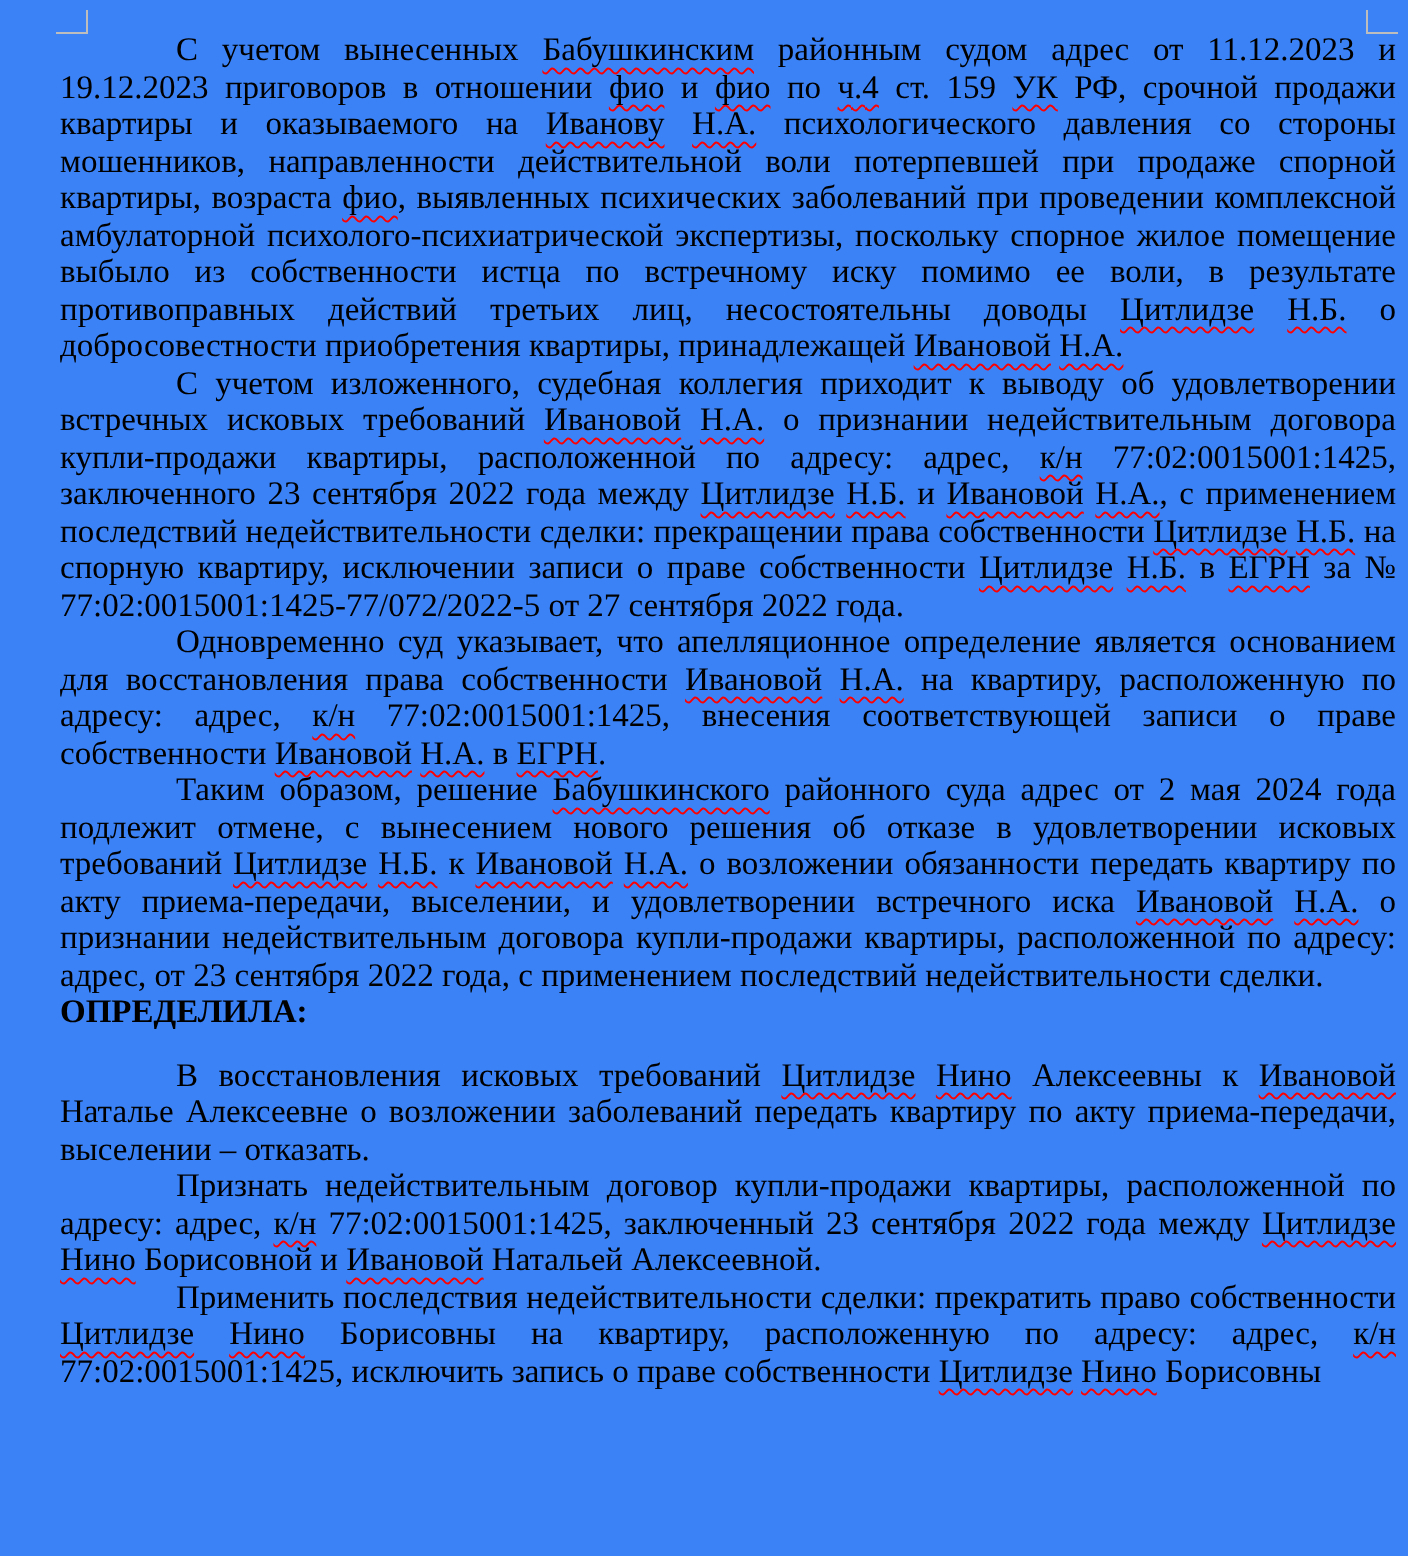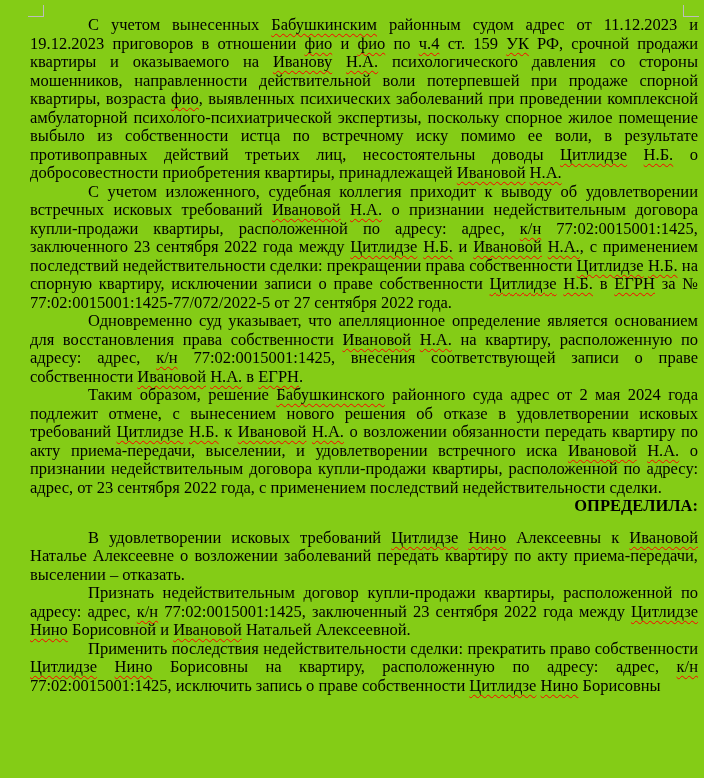--- a/index.html
+++ b/index.html
@@ -12,21 +12,21 @@
     height: 778px;
     overflow: hidden;
     position: relative;
     font-family: "Liberation Serif", "DejaVu Serif", serif;
   }
   .page {
     position: absolute;
     left: 0; top: 0;
     width: 704px;
     height: 778px;
-    background: #84cc16;
+    background: #3b82f6;
     overflow: hidden;
   }
   
   .corner-mark {
     position: absolute;
     width: 15px;
     height: 11px;
     top: 5px;
   }
   .corner-mark.left {
@@ -50,21 +50,21 @@
     text-align: justify;
   }
   .doc p {
     margin: 0;
     padding: 0;
   }
   .doc p.para {
     text-indent: 58px;
   }
   .doc p.heading {
-    text-align: right;
+    text-align: left;
     font-weight: bold;
     text-indent: 0;
     margin: 0 0 13px 0;
   }
   .misspelled {
     text-decoration: underline wavy #ff0000;
     text-decoration-thickness: 1px;
     text-underline-offset: 3px;
     text-decoration-skip-ink: none;
   }
@@ -74,17 +74,17 @@
 
 <div class="page">
   <div class="corner-mark left"></div>
   <div class="corner-mark right"></div>
   <div class="doc">
       <p class="para"><span>С учетом вынесенных </span><span class="misspelled">Бабушкинским</span><span> районным судом адрес от 11.12.2023 и 19.12.2023 приговоров в отношении </span><span class="misspelled">фио</span><span> и </span><span class="misspelled">фио</span><span> по </span><span class="misspelled">ч.4</span><span> ст. 159 </span><span class="misspelled">УК</span><span> РФ, срочной продажи квартиры и оказываемого на </span><span class="misspelled">Иванову</span><span> </span><span class="misspelled">Н.А.</span><span> психологического давления со стороны мошенников, направленности действительной воли потерпевшей при продаже спорной квартиры, возраста </span><span class="misspelled">фио</span><span>, выявленных психических заболеваний при проведении комплексной амбулаторной психолого-психиатрической экспертизы, поскольку спорное жилое помещение выбыло из собственности истца по встречному иску помимо ее воли, в результате противоправных действий третьих лиц, несостоятельны доводы </span><span class="misspelled">Цитлидзе</span><span> </span><span class="misspelled">Н.Б.</span><span> о добросовестности приобретения квартиры, принадлежащей </span><span class="misspelled">Ивановой</span><span> </span><span class="misspelled">Н.А.</span></p>
       <p class="para"><span>С учетом изложенного, судебная коллегия приходит к выводу об удовлетворении встречных исковых требований </span><span class="misspelled">Ивановой</span><span> </span><span class="misspelled">Н.А.</span><span> о признании недействительным договора купли-продажи квартиры, расположенной по адресу: адрес, </span><span class="misspelled">к/н</span><span> 77:02:0015001:1425, заключенного 23 сентября 2022 года между </span><span class="misspelled">Цитлидзе</span><span> </span><span class="misspelled">Н.Б.</span><span> и </span><span class="misspelled">Ивановой</span><span> </span><span class="misspelled">Н.А.</span><span>, с применением последствий недействительности сделки: прекращении права собственности </span><span class="misspelled">Цитлидзе</span><span> </span><span class="misspelled">Н.Б.</span><span> на спорную квартиру, исключении записи о праве собственности </span><span class="misspelled">Цитлидзе</span><span> </span><span class="misspelled">Н.Б.</span><span> в </span><span class="misspelled">ЕГРН</span><span> за № 77:02:0015001:1425-77/072/2022-5 от 27 сентября 2022 года.</span></p>
       <p class="para"><span>Одновременно суд указывает, что апелляционное определение является основанием для восстановления права собственности </span><span class="misspelled">Ивановой</span><span> </span><span class="misspelled">Н.А.</span><span> на квартиру, расположенную по адресу: адрес, </span><span class="misspelled">к/н</span><span> 77:02:0015001:1425, внесения соответствующей записи о праве собственности </span><span class="misspelled">Ивановой</span><span> </span><span class="misspelled">Н.А.</span><span> в </span><span class="misspelled">ЕГРН</span><span>.</span></p>
       <p class="para"><span>Таким образом, решение </span><span class="misspelled">Бабушкинского</span><span> районного суда адрес от 2 мая 2024 года подлежит отмене, с вынесением нового решения об отказе в удовлетворении исковых требований </span><span class="misspelled">Цитлидзе</span><span> </span><span class="misspelled">Н.Б.</span><span> к </span><span class="misspelled">Ивановой</span><span> </span><span class="misspelled">Н.А.</span><span> о возложении обязанности передать квартиру по акту приема-передачи, выселении, и удовлетворении встречного иска </span><span class="misspelled">Ивановой</span><span> </span><span class="misspelled">Н.А.</span><span> о признании недействительным договора купли-продажи квартиры, расположенной по адресу: адрес, от 23 сентября 2022 года, с применением последствий недействительности сделки.</span></p>
       <p class="heading">ОПРЕДЕЛИЛА:</p>
-      <p class="para"><span>В удовлетворении исковых требований </span><span class="misspelled">Цитлидзе</span><span> </span><span class="misspelled">Нино</span><span> Алексеевны к </span><span class="misspelled">Ивановой</span><span> Наталье Алексеевне о возложении заболеваний передать квартиру по акту приема-передачи, выселении – отказать.</span></p>
+      <p class="para"><span>В восстановления исковых требований </span><span class="misspelled">Цитлидзе</span><span> </span><span class="misspelled">Нино</span><span> Алексеевны к </span><span class="misspelled">Ивановой</span><span> Наталье Алексеевне о возложении заболеваний передать квартиру по акту приема-передачи, выселении – отказать.</span></p>
       <p class="para"><span>Признать недействительным договор купли-продажи квартиры, расположенной по адресу: адрес, </span><span class="misspelled">к/н</span><span> 77:02:0015001:1425, заключенный 23 сентября 2022 года между </span><span class="misspelled">Цитлидзе</span><span> </span><span class="misspelled">Нино</span><span> Борисовной и </span><span class="misspelled">Ивановой</span><span> Натальей Алексеевной.</span></p>
       <p class="para"><span>Применить последствия недействительности сделки: прекратить право собственности </span><span class="misspelled">Цитлидзе</span><span> </span><span class="misspelled">Нино</span><span> Борисовны на квартиру, расположенную по адресу: адрес, </span><span class="misspelled">к/н</span><span> 77:02:0015001:1425, исключить запись о праве собственности </span><span class="misspelled">Цитлидзе</span><span> </span><span class="misspelled">Нино</span><span> Борисовны</span></p>
     </div>
 </div>
 
 </body></html>

